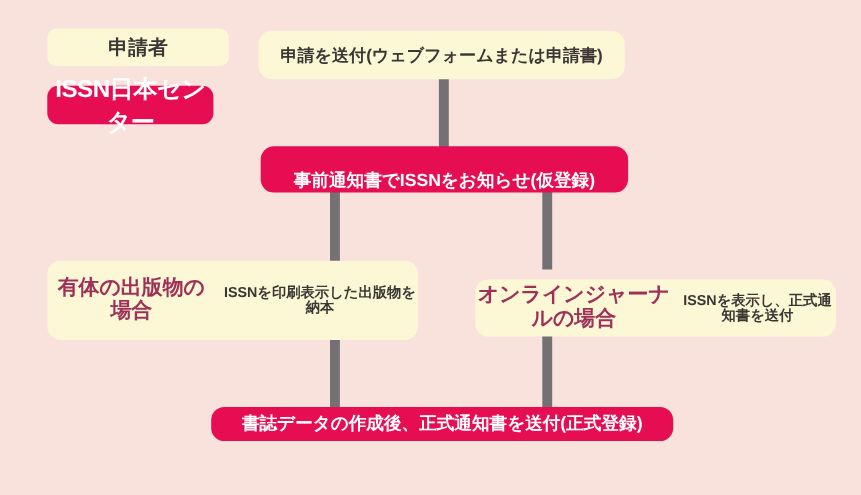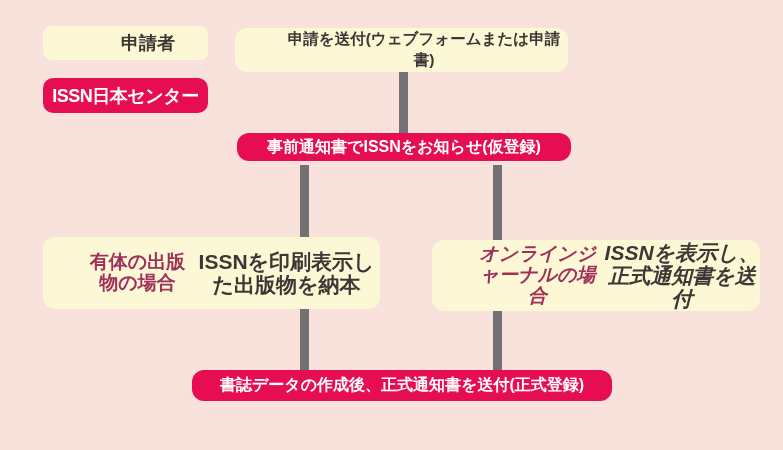--- a/index.html
+++ b/index.html
@@ -29,52 +29,52 @@
   .box {
     position: absolute;
     z-index: 2;
     display: flex;
     align-items: center;
     justify-content: center;
     text-align: center;
     font-weight: bold;
     box-sizing: border-box;
   }
-  .cream   { background: #fcf7d5; color: #3a3734; padding-left: 45px; }
+  .cream   { background: #fcf7d5; color: #3a3734; }
   .magenta { background: #e60d53; color: #ffffff; }
 
   #legend-applicant {
     left: 43px; top: 26px; width: 165px; height: 34px;
     border-radius: 8px; font-size: 18px;
   }
   #legend-issn-center {
-    left: 43px; top: 78px; width: 165px; height: 35px;
-    border-radius: 10px; font-size: 18px; letter-spacing: -0.5px;
+    left: 43px; top: 78px; width: 151px; height: 35px;
+    border-radius: 10px; font-size: 22px; letter-spacing: -0.5px;
   }
   #node-send-application {
     left: 235px; top: 28px; width: 333px; height: 44px;
-    border-radius: 12px; font-size: 15.5px; justify-content: flex-end;
+    border-radius: 12px; font-size: 15.5px;
   }
   #node-provisional {
-    left: 237px; top: 133px; width: 334px; height: 28px;
-    border-radius: 12px; font-size: 16px;
+    left: 237px; top: 133px; width: 334px; height: 42px;
+    border-radius: 12px; font-size: 16px; align-items: flex-end;
   }
   .branch {
     flex-direction: row;
     gap: 6px;
     border-radius: 12px;
   }
   #node-physical {
     left: 43px; top: 237px; width: 337px; height: 72px;
   }
   #node-online {
-    left: 432px; top: 240px; width: 328px; height: 71px; font-style: italic;
+    left: 432px; top: 254px; width: 328px; height: 52px;
   }
   .branch-title { color: #9e3059; font-size: 19px; line-height: 1.1; }
-  .branch-desc  { color: #3a3734; font-size: 21px; line-height: 1.1; }
+  .branch-desc  { color: #3a3734; font-size: 13px; line-height: 1.1; }
   #node-formal {
     left: 192px; top: 370px; width: 420px; height: 31px;
     border-radius: 12px; font-size: 16px;
   }
 </style>
 </head>
 <body>
 
 <div class="canvas">
 

